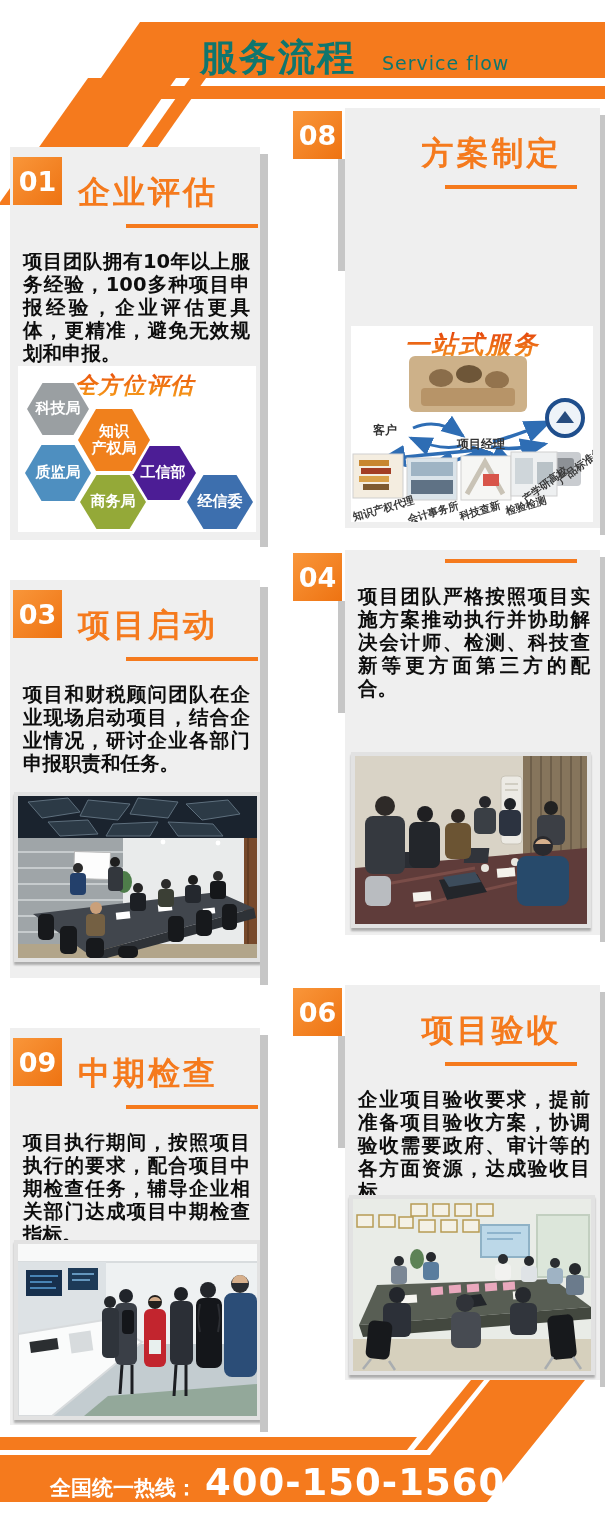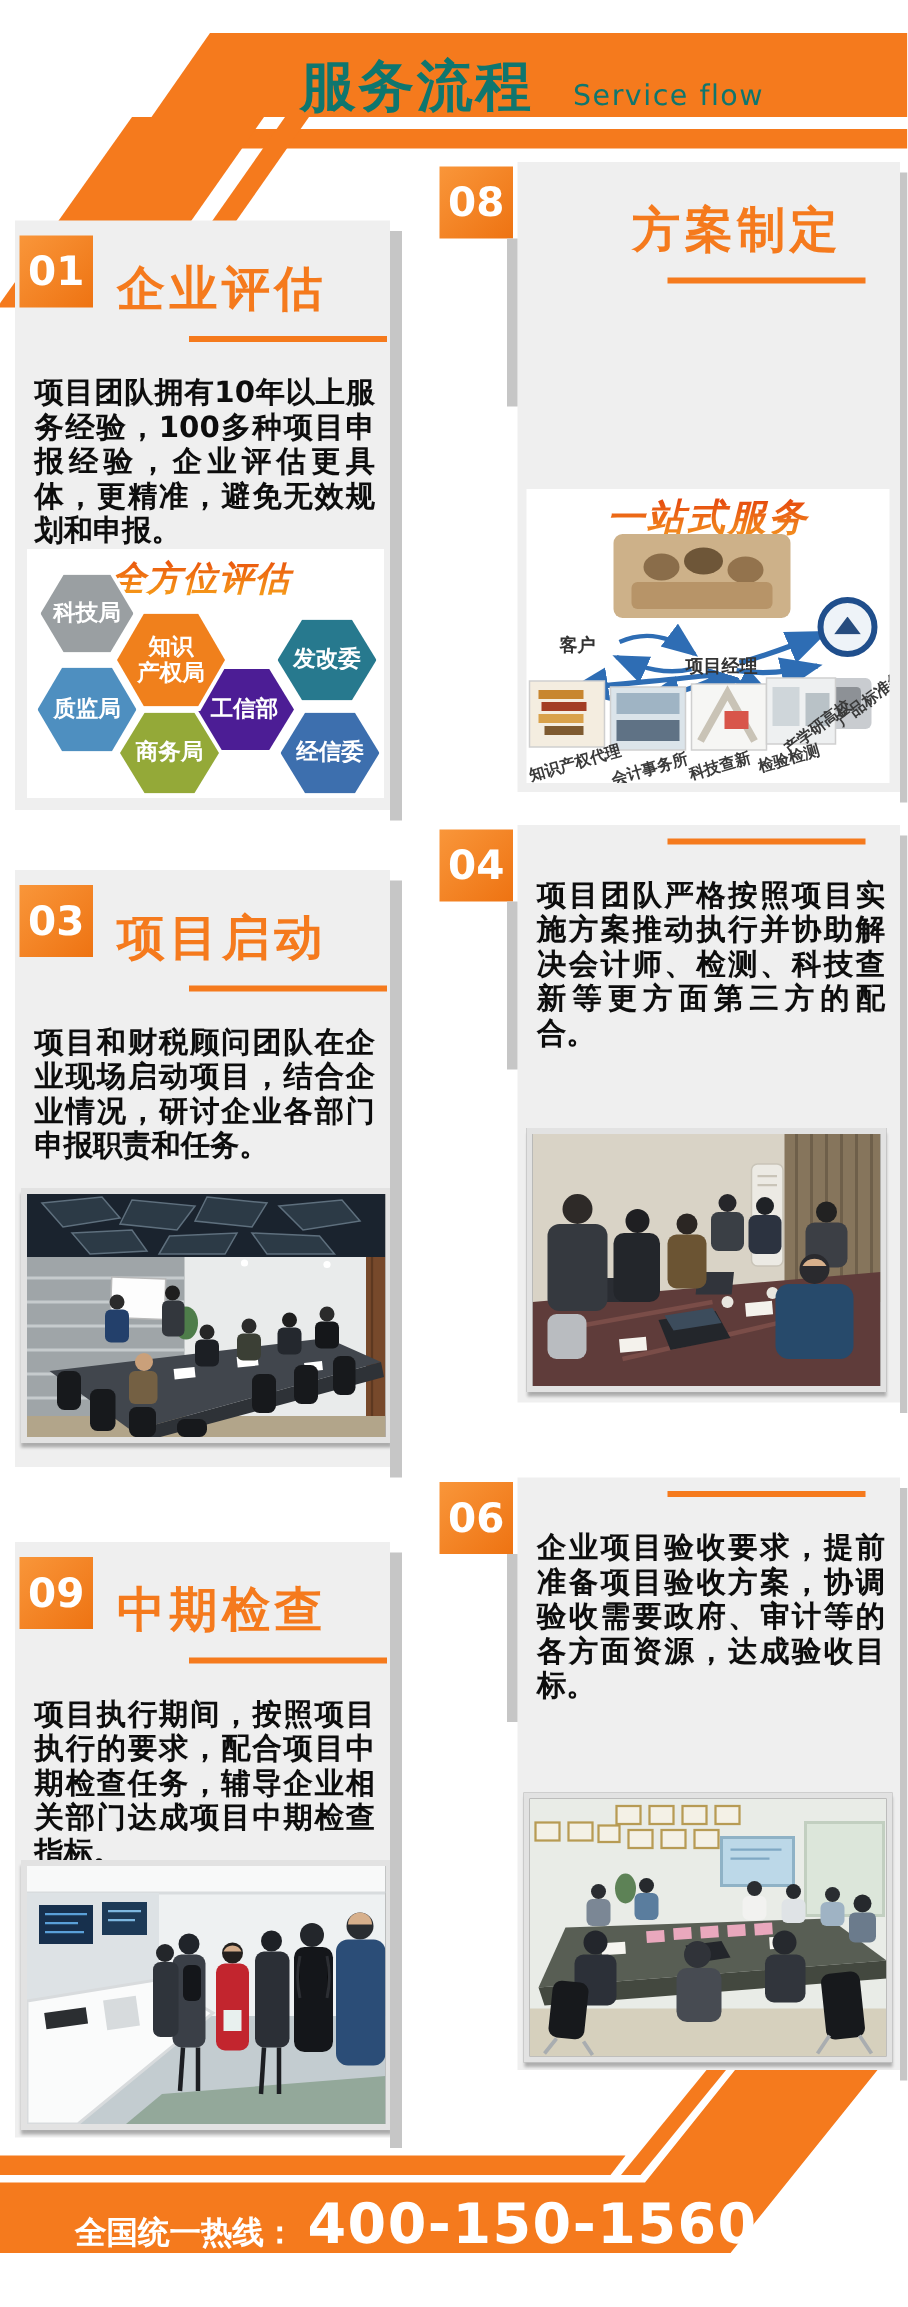--- a/index.html
+++ b/index.html
@@ -84,23 +84,20 @@
   <section class="panel left" style="left:10px;top:147px;width:250px;height:393px;">
     <div class="badge">01</div>
     <h2 style="color: rgb(245, 122, 29);">企业评估</h2>
     <div class="underline" style="background-color: rgb(245, 122, 29);"></div>
     <p class="desc">项目团队拥有10年以上服务经验，100多种项目申报经验，企业评估更具体，更精准，避免无效规划和申报。</p>
 
     <div class="media" style="left:8px;top:219px;width:238px;height:166px;">
       <div class="hexa-title">全方位评估</div>
       <div class="hexw" style="left:6px;top:14px;width:68px;height:58px;">
         <div class="hex" style="background-color: rgb(154, 159, 162);">科技局</div>
-        </div>
-      <div class="hexw" style="left:164px;top:44px;width:72px;height:60px;">
-        <div class="hex" style="background-color: rgb(39, 121, 142);">发改委</div>
         </div>
       <div class="hexw" style="left:4px;top:76px;width:72px;height:62px;">
         <div class="hex" style="background-color: rgb(78, 143, 192);">质监局</div>
         </div>
       <div class="hexw" style="left:109px;top:77px;width:72px;height:60px;">
         <div class="hex" style="background-color: #4c1d95;">工信部</div>
         </div>
       <div class="hexw" style="left:59px;top:106px;width:72px;height:60px;">
         <div class="hex" style="background-color: rgb(148, 169, 56);">商务局</div>
         </div>
@@ -362,20 +359,21 @@
           <line x1="158" y1="121" x2="156" y2="152"></line>
             <line x1="168" y1="121" x2="168" y2="152"></line>
           </g>
       </svg>
     </div>
   </section>
 
   <section class="panel right" style="left:345px;top:985px;width:255px;height:395px;">
     <div class="badge">06</div>
     <div class="hangbar"></div>
+    <h2 style="color: rgb(245, 122, 29);">项目验收</h2>
     <div class="underline" style="background-color: rgb(245, 122, 29);"></div>
     <p class="desc">企业项目验收要求，提前准备项目验收方案，协调验收需要政府、审计等的各方面资源，达成验收目标。</p>
     <div class="photo" style="left:4px;top:210px;width:238px;height:172px;">
       <svg width="238" height="172" viewBox="0 0 238 172">
         <rect x="0" y="0" width="238" height="172" fill="#e9ece7"></rect>
         <g fill="#f4f1e6" stroke="#b79b54" stroke-width="1.5">
           <rect x="58" y="5" width="16" height="12"></rect>
             <rect x="80" y="5" width="16" height="12"></rect>
           <rect x="102" y="5" width="16" height="12"></rect>
             <rect x="124" y="5" width="16" height="12"></rect>

